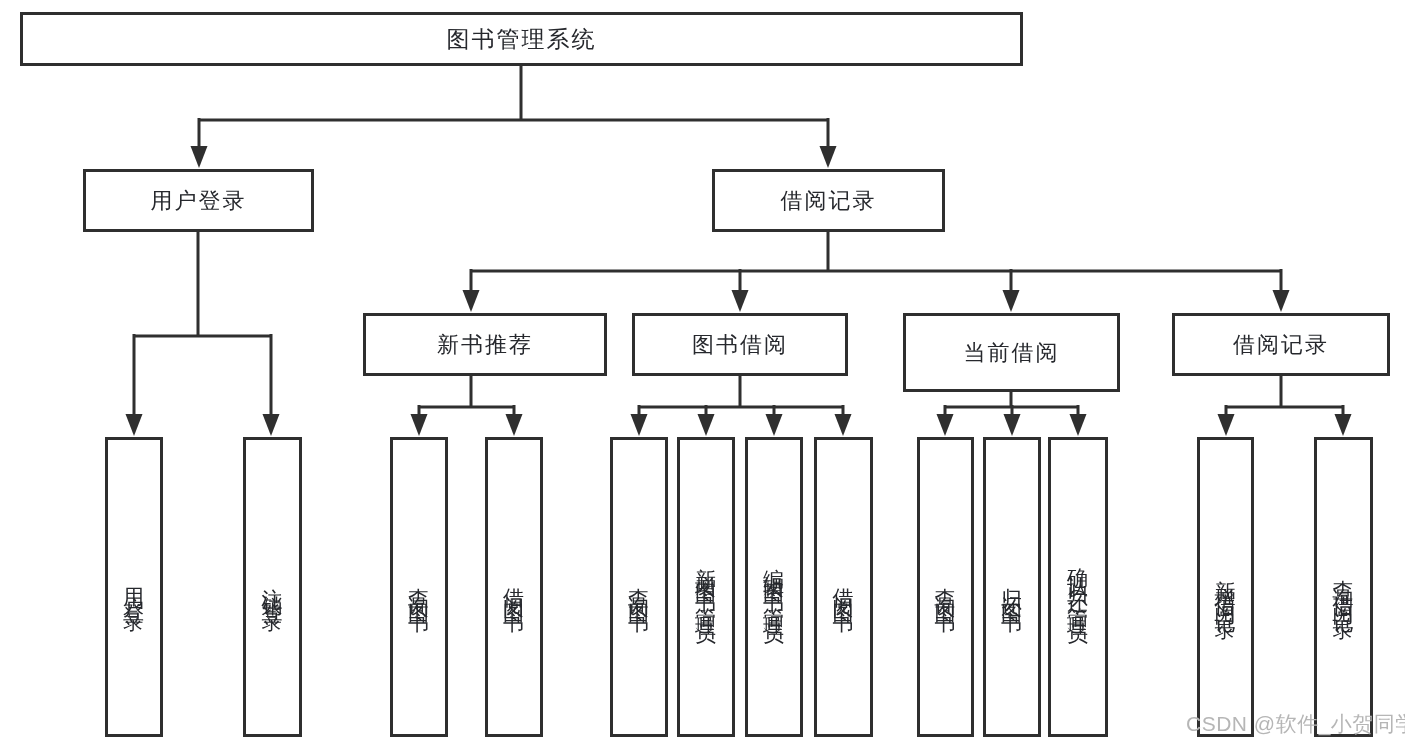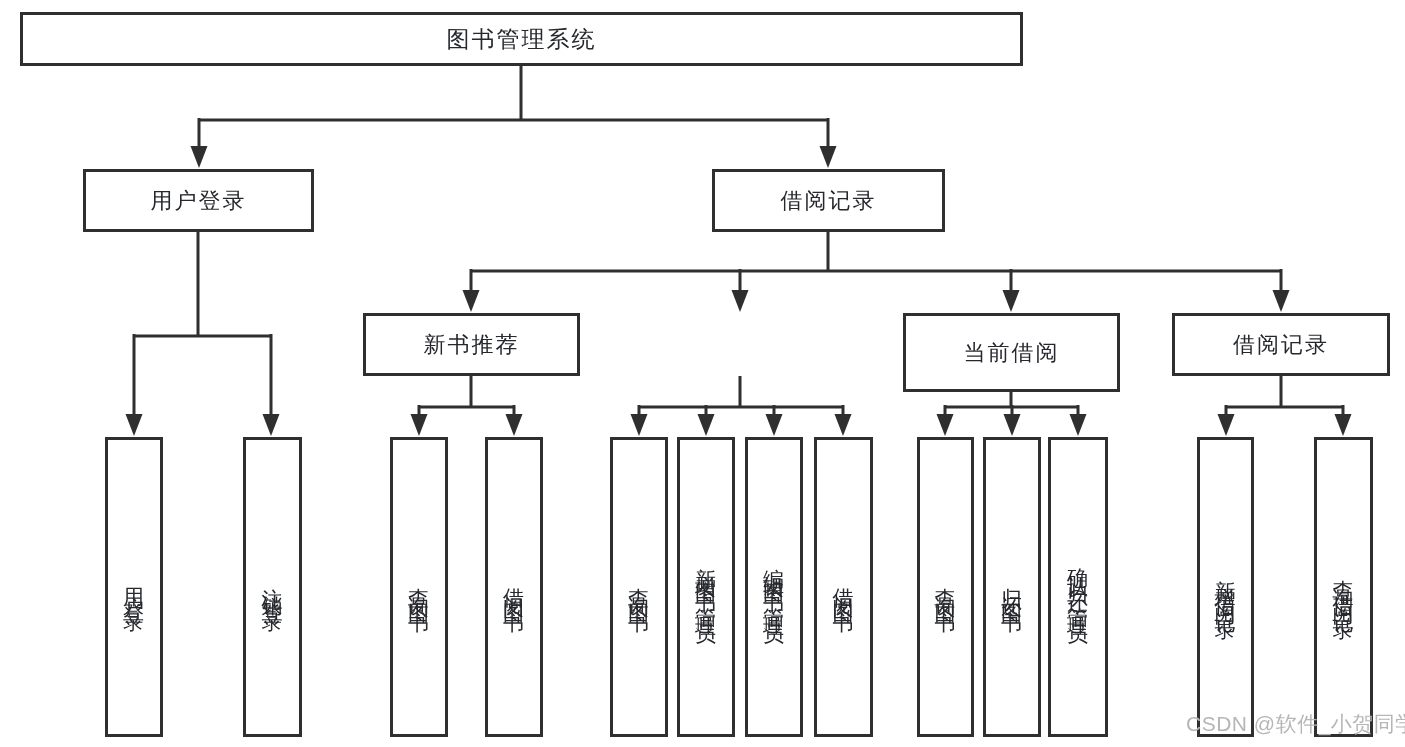--- a/index.html
+++ b/index.html
@@ -86,22 +86,25 @@
     <span class="lbl">图书管理系统</span>
   </div>
 
   <div class="node hbox" style="left:83px;top:169px;width:231px;height:63px">
     <span class="lbl">用户登录</span>
   </div>
   <div class="node hbox" style="left:712px;top:169px;width:233px;height:63px">
     <span class="lbl">借阅记录</span>
   </div>
 
-  <div class="node hbox" style="left:363px;top:313px;width:217px;height:63px">
+  <div class="node hbox" style="left:363px;top:313px;width:244px;height:63px">
     <span class="lbl">新书推荐</span>
+  </div>
+  <div class="node hbox" style="left:632px;top:313px;width:216px;height:63px">
+    <span class="lbl">图书借阅</span>
   </div>
   <div class="node hbox" style="left:903px;top:313px;width:217px;height:79px">
     <span class="lbl">当前借阅</span>
   </div>
   <div class="node hbox" style="left:1172px;top:313px;width:218px;height:63px">
     <span class="lbl">借阅记录</span>
   </div>
 
   <div class="node vbox" style="left:105px;top:437px;width:58px;height:300px">
     <span class="vlbl">用户登录</span>

